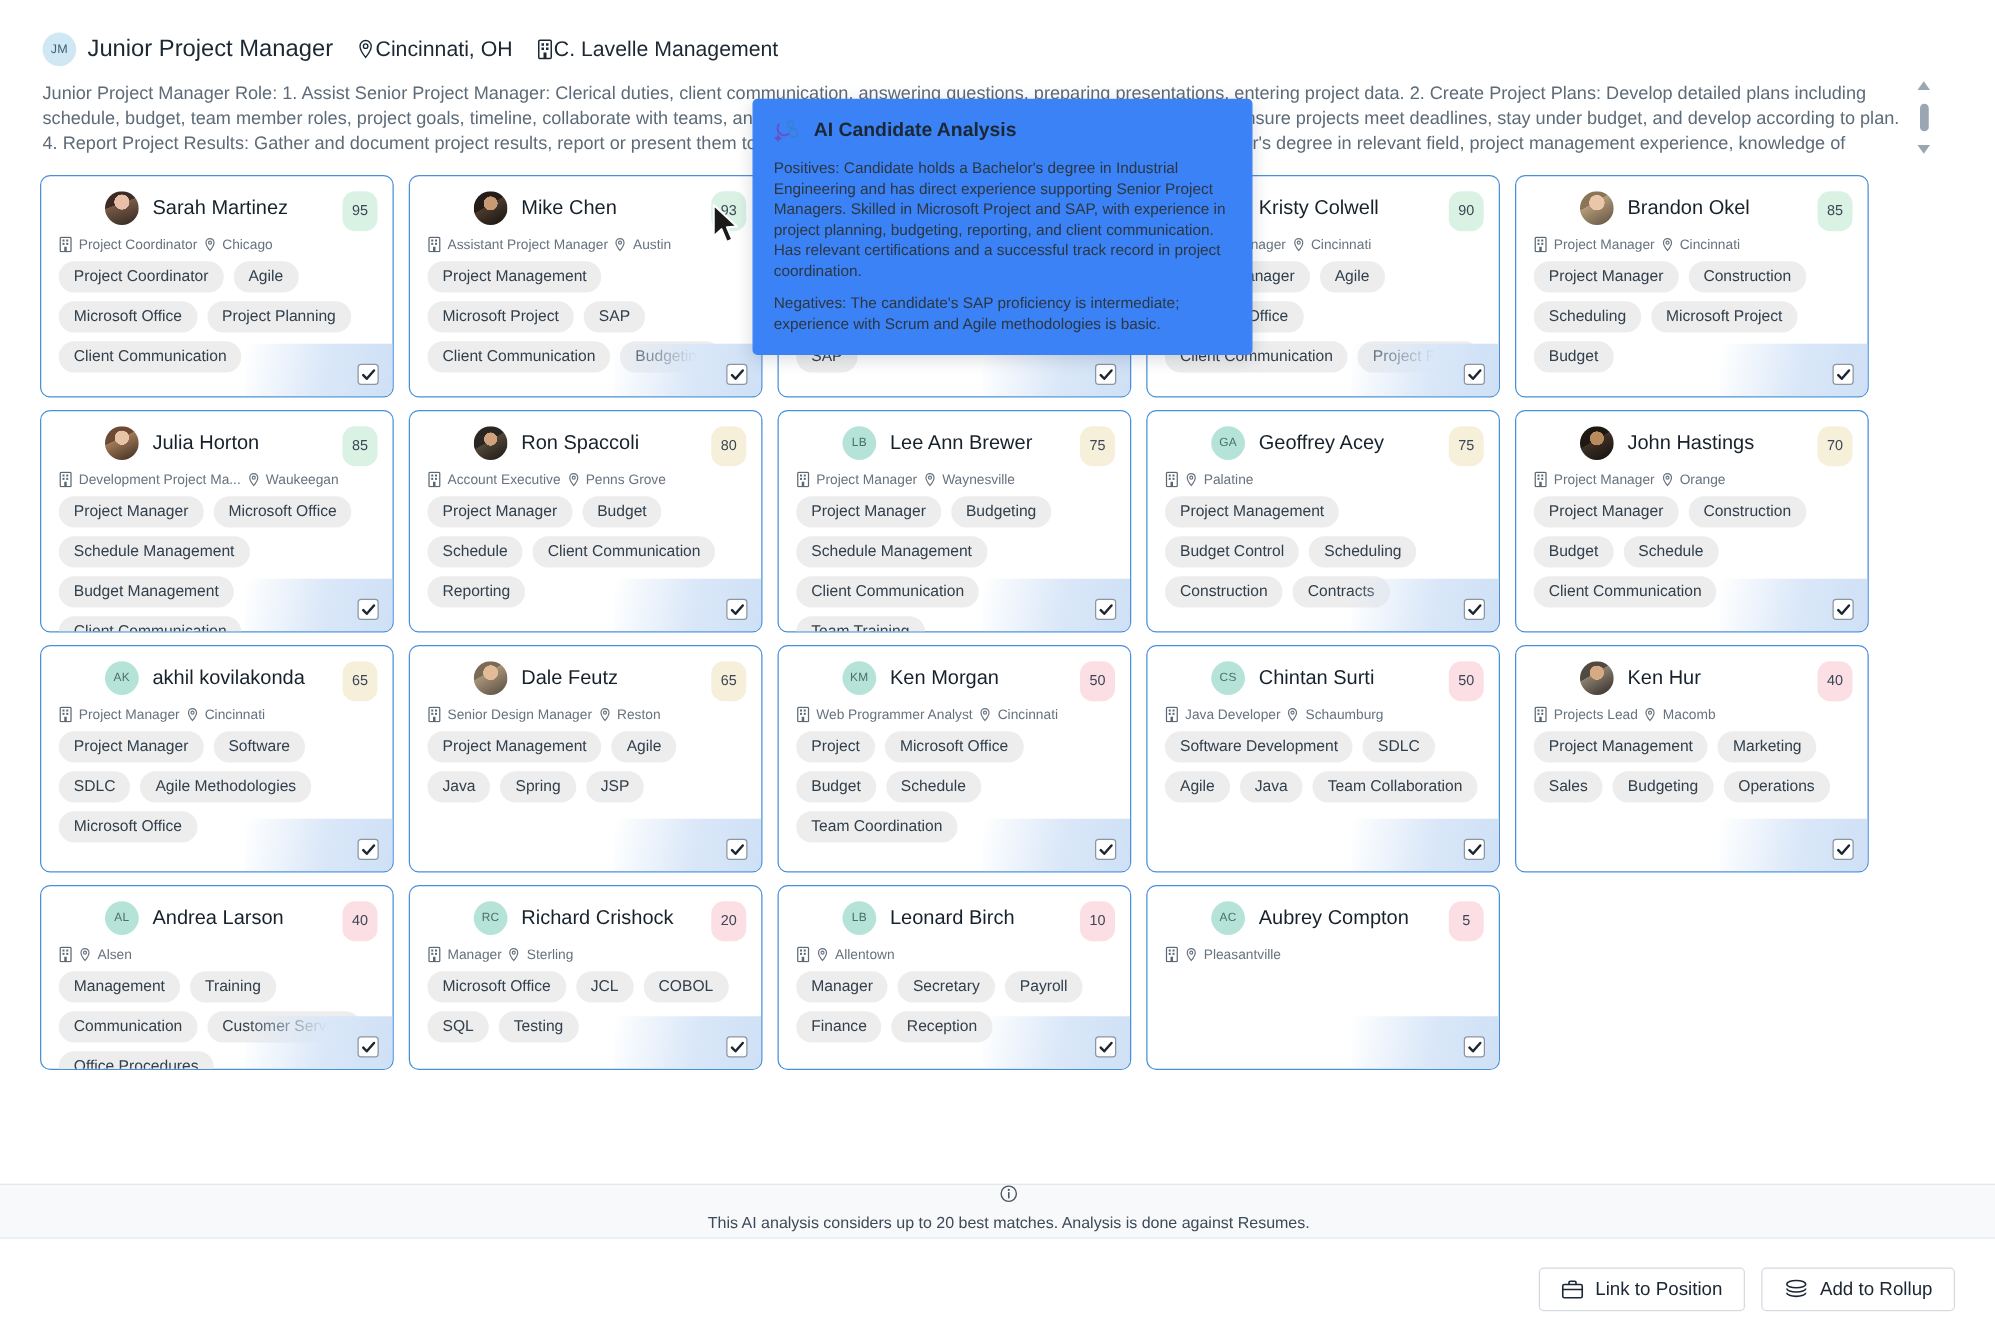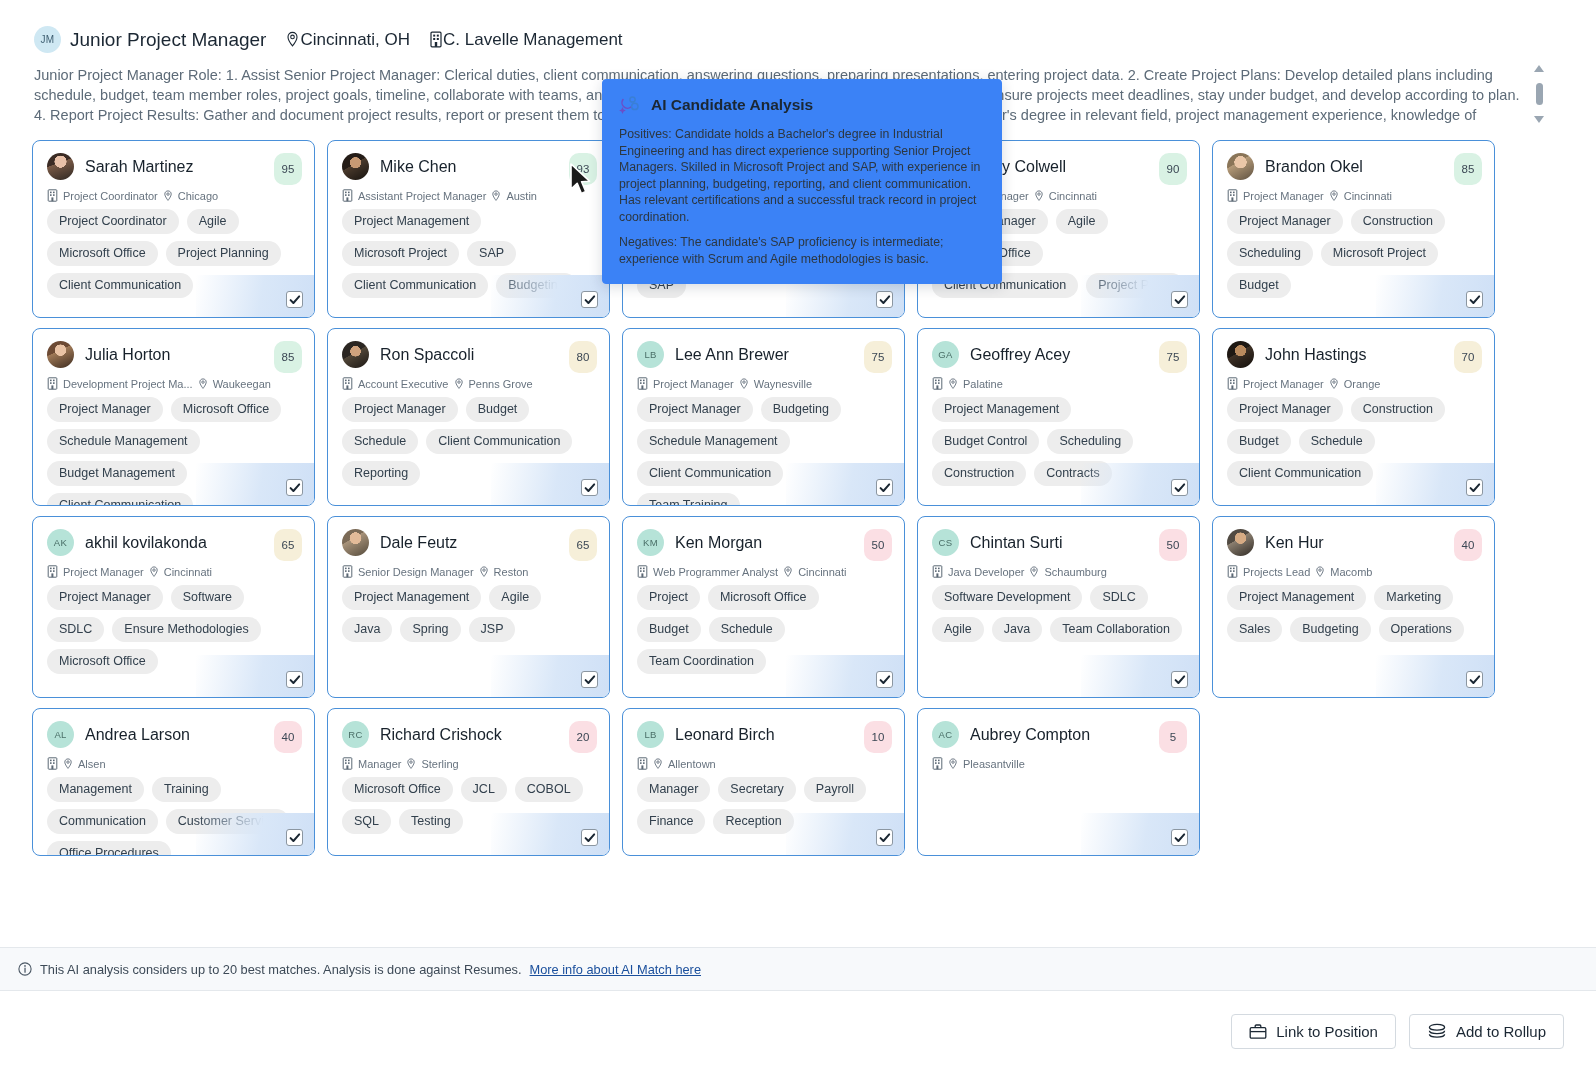--- a/index.html
+++ b/index.html
@@ -46,21 +46,21 @@
   }
   .card {
     width: 283px; margin-right: 12px; margin-bottom: 10px;
     border: 1px solid #4a90d9; border-radius: 8px;
     background:#fff; position:relative; overflow:hidden;
     height: 178px;
   }
   .card.tall { height: 182px; }
   .card.r4 { height: 148px; }
   .card-body { padding: 12px 14px 0 14px; }
-  .cand-row { display:flex; align-items:center; gap:11px; }
+  .cand-row { display:flex; align-items:center; gap:11px;margin-left:37px; }
   .ava {
     width: 27px; height:27px; border-radius:50%;
     flex:0 0 auto; overflow:hidden; position:relative;
     display:flex; align-items:center; justify-content:center;
     font-size: 9.5px; letter-spacing:.3px;
   }
   .ava.initials { background:#b6e3d8; color:#4a6f68; }
   .cand-name { font-size: 16px; color:#17212b; font-weight:400; }
   .score {
     position:absolute; right: 12px; top: 12px;
@@ -106,21 +106,21 @@
   .tt-p:last-child { margin-bottom:0; }
   .tt-p b { font-weight:normal; }
 
   
   .cursor { position:absolute; left: 568px; top: 163px; z-index: 60; }
 
   
   .footbar {
     position:absolute; left:0; right:0; top: 947px; height: 44px;
     background:#f7f9fb; border-top:1px solid #e4e8ec; border-bottom:1px solid #e4e8ec;
-    display:flex; align-items:center; padding-left: 18px; gap:8px;
+    display:flex; align-items:center; padding-left: 18px; gap:8px;flex-direction:column;
   }
   .footbar-text { font-size: 12.8px; color:#3d4a57; }
   .footbar-link { font-size:12.8px; color:#1a4f9c; text-decoration:underline; }
   .actionbar {
     position:absolute; left:0; right:0; top: 991px; height: 80px;
     background:#fff; display:flex; align-items:center; justify-content:flex-end;
     padding-right: 32px; gap: 13px;
   }
   .btn {
     height: 35px; border:1px solid #d4dae0; border-radius:4px; background:#fff;
@@ -627,21 +627,21 @@
                 <path d="M5 .9C3.2.9 1.8 2.3 1.8 4.1c0 2.3 3.2 6.3 3.2 6.3s3.2-4 3.2-6.3C8.2 2.3 6.8.9 5 .9z" fill="none" stroke="#67737f" stroke-width=".95"></path>
                 <circle cx="5" cy="4.1" r="1.2" fill="none" stroke="#67737f" stroke-width=".95"></circle>
               </svg>
             </span>
         <span>Cincinnati</span>
       </div>
       <div class="tags">
             <span class="tag">Project Manager</span>
             <span class="tag">Software</span>
             <span class="tag">SDLC</span>
-            <span class="tag">Ensure Methodologies</span>
+            <span class="tag">Agile Methodologies</span>
             <span class="tag">Microsoft Office</span>
           </div>
     </div>
     <div class="card-foot">
       <div class="chk">
             <svg width="12" height="12" viewBox="0 0 12 12">
               <path d="M1.6 6.1 L4.4 9 L10.2 2.4" fill="none" stroke="#1b2733" stroke-width="2" stroke-linecap="round" stroke-linejoin="round"></path>
             </svg>
           </div>
     </div>

